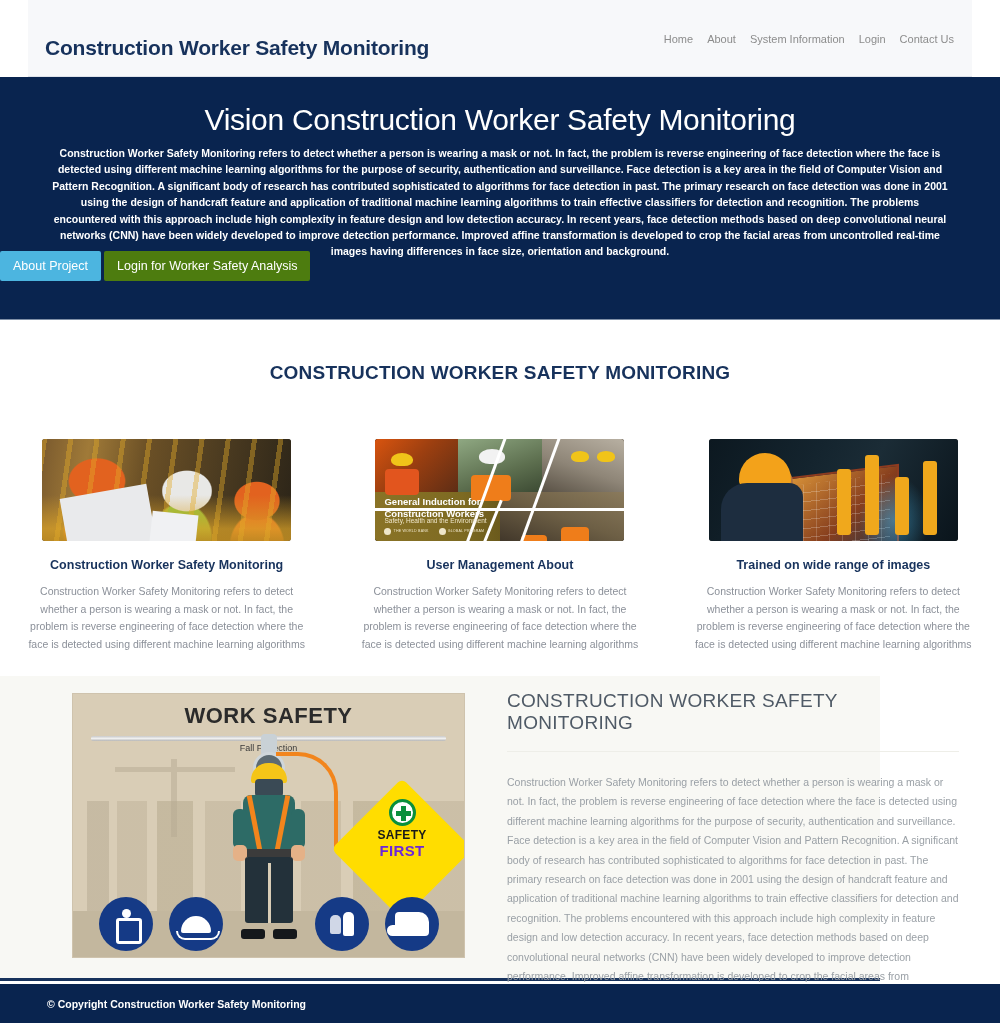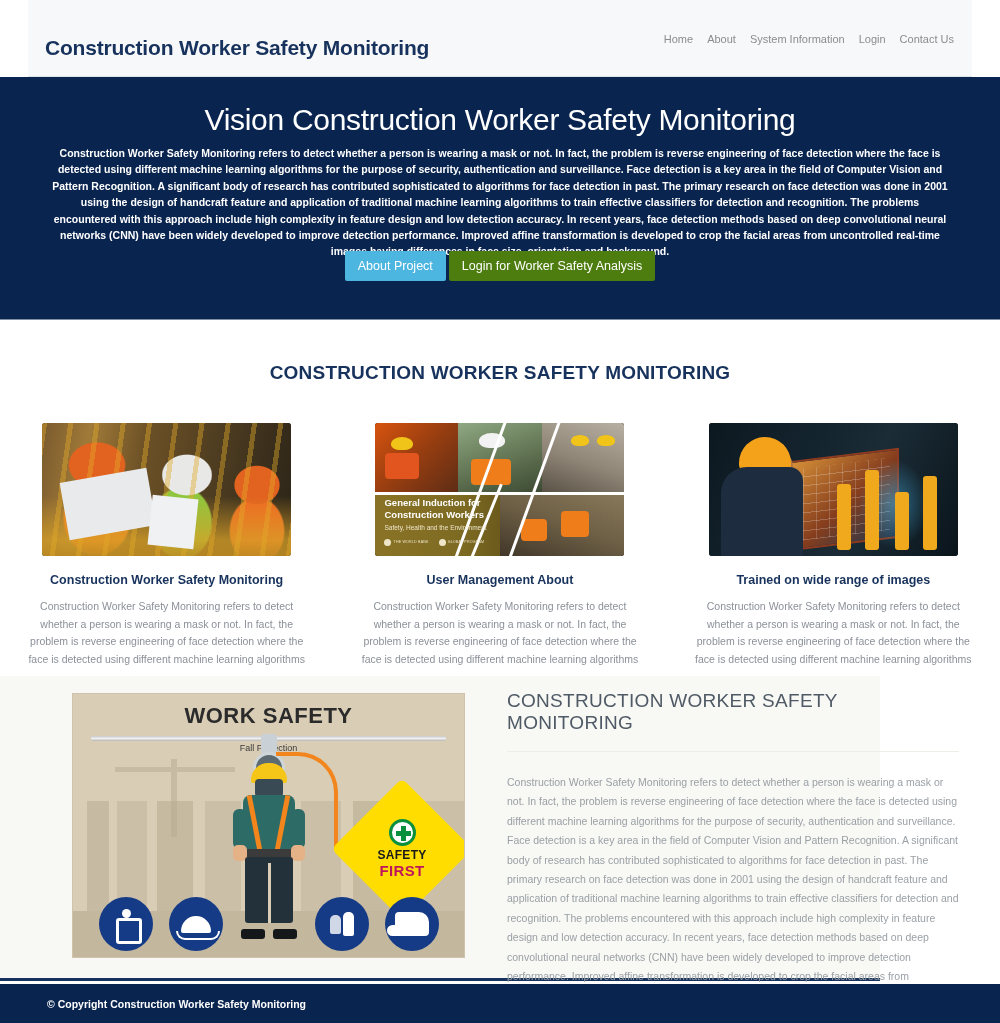--- a/index.html
+++ b/index.html
@@ -41,21 +41,21 @@
     text-align: center; color: #ffffff;
     font-size: 30px; font-weight: normal; letter-spacing: -0.3px;
   }
   .hero-text {
     position: absolute; top: 68px; left: 50px; width: 900px;
     text-align: center; color: #ffffff;
     font-size: 10.5px; font-weight: bold; line-height: 16.4px;
   }
   .hero-buttons {
     position: absolute; top: 174px; left: 0; width: 1000px;
-    display: flex; justify-content: center; gap: 3px;
+    display: flex; justify-content: flex-start; gap: 3px;
   }
   .btn {
     border: none; cursor: pointer; color: #ffffff;
     font-family: "Liberation Sans", sans-serif;
     font-size: 12.5px; padding: 8px 13px; line-height: 1.15;
     border-radius: 2px;
   }
   .btn-info { background: #4cb5e0; }
   .btn-default { background: #4d7c0f; }
 
@@ -64,21 +64,21 @@
     position: absolute; left: 0; top: 320px; width: 1000px; height: 356px;
     background: #ffffff;
   }
   .features-heading {
     position: absolute; top: 42px; left: 0; width: 1000px; text-align: center;
     font-size: 19px; font-weight: bold; color: #17325c; letter-spacing: 0.2px;
   }
   .cards { position: absolute; top: 103px; left: 0; width: 1000px; display: flex; }
   .card { width: 333.33px; padding: 0 12px; }
   .card-img {
-    width: 249px; height: 133px; margin: 0 auto; border-radius: 3px;
+    width: 249px; height: 102px; margin: 16px auto; border-radius: 3px;
     overflow: hidden; position: relative; background:#333;
   }
   .card-title {
     margin-top: 17px; text-align: center;
     font-size: 12.5px; font-weight: bold; color: #17325c;
   }
   .card-text {
     margin-top: 11px; text-align: center;
     font-size: 10.5px; color: #8b9099; line-height: 17.5px;
     padding: 0 14px;
@@ -189,28 +189,28 @@
     background: linear-gradient(180deg,#c9c9c9,#efefef,#b5b5b5); border-radius:2px; }
   .p-fall { position:absolute; top:49px; left:0; width:100%; text-align:center;
     font-size:9px; color:#3a3a3a; }
   .p-sky { position:absolute; top:0; left:0; right:0; bottom:46px; }
   .p-ground { position:absolute; left:0; right:0; bottom:0; height:46px; background:#c3b79e; }
   .p-city { position:absolute; left:0; right:0; bottom:46px; height:110px; opacity:.45; }
   .p-crane { position:absolute; left:42px; bottom:120px; width:120px; height:78px; opacity:.5; }
   .p-sign { position:absolute; right:12px; bottom:58px; width:100px; height:100px;
     background:#ffdd00; transform: rotate(45deg); border-radius:6px; }
   .p-sign-in { position:absolute; right:12px; bottom:58px; width:100px; height:100px;
-    display:flex; flex-direction:column; align-items:center; justify-content:center; }
+    display:flex; flex-direction:column; align-items:center; justify-content:flex-start; }
   .p-cross { width:27px; height:27px; border-radius:50%; border:3px solid #0a8f3c;
     position:relative; background:#fff; }
   .p-cross::before,.p-cross::after{ content:""; position:absolute; background:#0a8f3c; }
   .p-cross::before{ left:9px; top:4px; width:5px; height:15px; }
   .p-cross::after{ left:4px; top:9px; width:15px; height:5px; }
   .p-sf1 { font-size:12px; font-weight:bold; color:#1a1a1a; margin-top:2px; letter-spacing:.3px; }
-  .p-sf2 { font-size:15px; font-weight:bold; color:#be185d; letter-spacing:.3px; }
+  .p-sf2 { font-size:15px; font-weight:bold; color:#6d28d9; letter-spacing:.3px; }
   .p-worker { position:absolute; left:50%; transform:translateX(-50%); bottom:18px; width:88px; height:176px; }
   .w-hat { position:absolute; left:26px; top:0; width:36px; height:20px;
     background:#f5c518; border-radius:18px 18px 3px 3px; }
   .w-head { position:absolute; left:30px; top:16px; width:28px; height:18px; background:#3a4a55; border-radius:4px; }
   .w-torso { position:absolute; left:18px; top:32px; width:52px; height:58px; background:#2d6b66; border-radius:8px 8px 2px 2px; }
   .w-belt { position:absolute; left:16px; top:86px; width:56px; height:8px; background:#3b3b3b; border-radius:2px; }
   .w-legs { position:absolute; left:20px; top:94px; width:48px; height:66px; background:#23313a; border-radius:3px; }
   .w-legsplit { position:absolute; left:43px; top:100px; width:3px; height:60px; background:#d9cdb6; }
   .w-boot1 { position:absolute; left:16px; bottom:0; width:24px; height:10px; background:#15181b; border-radius:3px; }
   .w-boot2 { position:absolute; right:16px; bottom:0; width:24px; height:10px; background:#15181b; border-radius:3px; }

